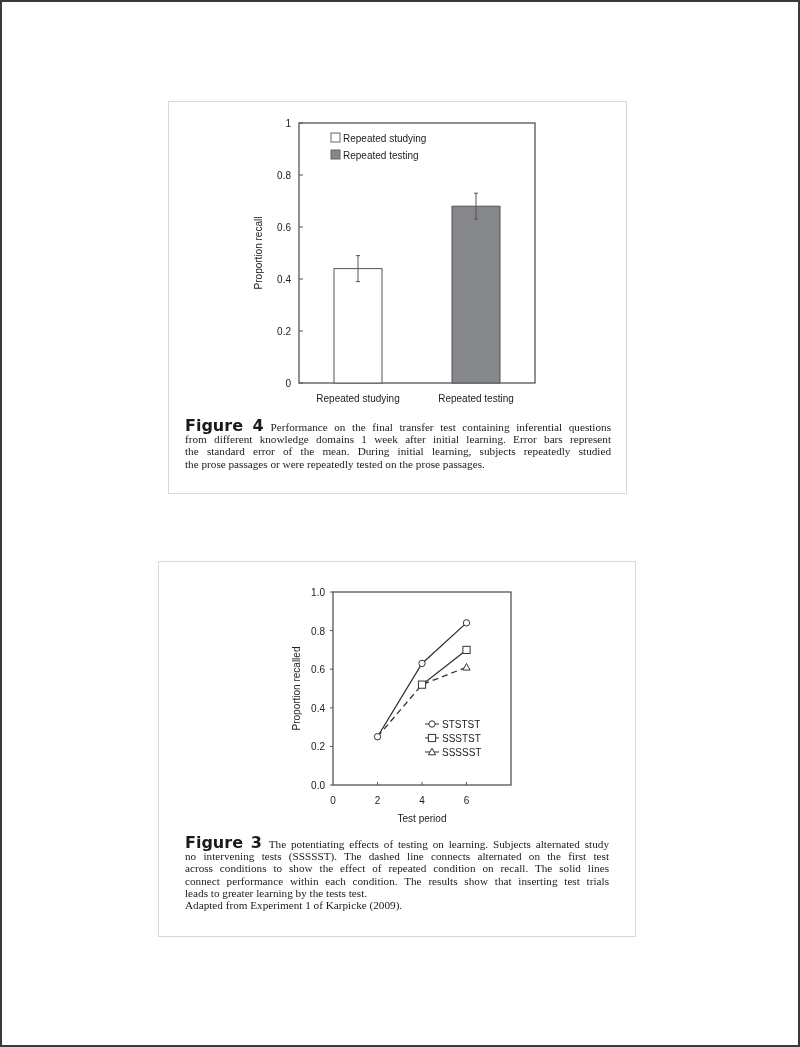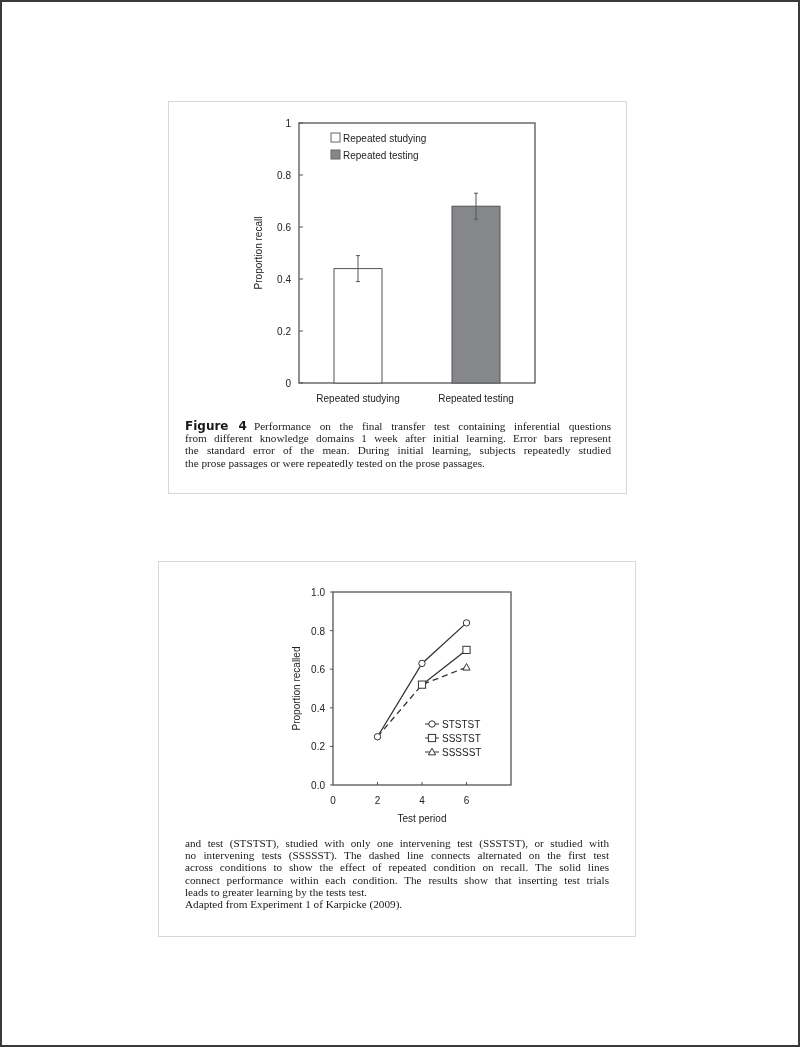--- a/index.html
+++ b/index.html
@@ -18,21 +18,21 @@
   }
   #frame-fig4 { left: 168px; top: 101px; width: 459px; height: 393px; }
   #frame-fig3 { left: 158px; top: 561px; width: 478px; height: 376px; }
   svg.chart { position: absolute; left: 0; top: 0; overflow: visible; }
   svg text { font-family: "Liberation Sans", sans-serif; fill: #222; }
   .caption {
     position: absolute; font-family: "Liberation Serif", serif; color: #1a1a1a;
     font-size: 11.2px; line-height: 12.2px; text-align: justify;
   }
   .caption .fig-label {
-    font-family: "DejaVu Sans", sans-serif; font-weight: bold; font-size: 12px; margin-right: 7px;
+    font-family: "DejaVu Sans", sans-serif; font-weight: bold; font-size: 16px; margin-right: 7px;
   }
   .caption .line { display: block; white-space: nowrap; }
   .caption .just { text-align: justify; text-align-last: justify; }
   #caption-fig4 { left: 16px; top: 318px; width: 426px; }
   #caption-fig3 { left: 26px; top: 275px; width: 424px; }
 </style>
 </head>
 <body>
 
 <div class="page-border"></div>
@@ -113,20 +113,20 @@
       <circle cx="273" cy="162" r="3.2" fill="#fff" stroke="#333" stroke-width="1"></circle>
       <text x="283" y="166" font-size="10">STSTST</text>
       <line x1="266" x2="280" y1="176" y2="176" stroke="#333" stroke-width="1"></line>
       <rect x="269.4" y="172.4" width="7.2" height="7.2" fill="#fff" stroke="#333" stroke-width="1"></rect>
       <text x="283" y="180" font-size="10">SSSTST</text>
       <line x1="266" x2="280" y1="190" y2="190" stroke="#333" stroke-width="1"></line>
       <polygon points="273,186.2 269.4,192.8 276.6,192.8" fill="#fff" stroke="#333" stroke-width="1"></polygon>
       <text x="283" y="194" font-size="10">SSSSST</text>
     </svg>
   <div class="caption" id="caption-fig3">
-    <span class="line just">and test (STSTST), studied with only one intervening test (SSSTST), or studied with</span>
+    <span class="line just"><span class="fig-label">Figure 3</span><span>The potentiating effects of testing on learning. Subjects alternated study</span></span>
     <span class="line just">no intervening tests (SSSSST). The dashed line connects alternated on the first test</span>
     <span class="line just">across conditions to show the effect of repeated condition on recall. The solid lines</span>
     <span class="line just">connect performance within each condition. The results show that inserting test trials</span>
     <span class="line">leads to greater learning by the tests test.</span>
     <span class="line">Adapted from Experiment 1 of Karpicke (2009).</span>
   </div>
 </div>
 
 </body></html>

